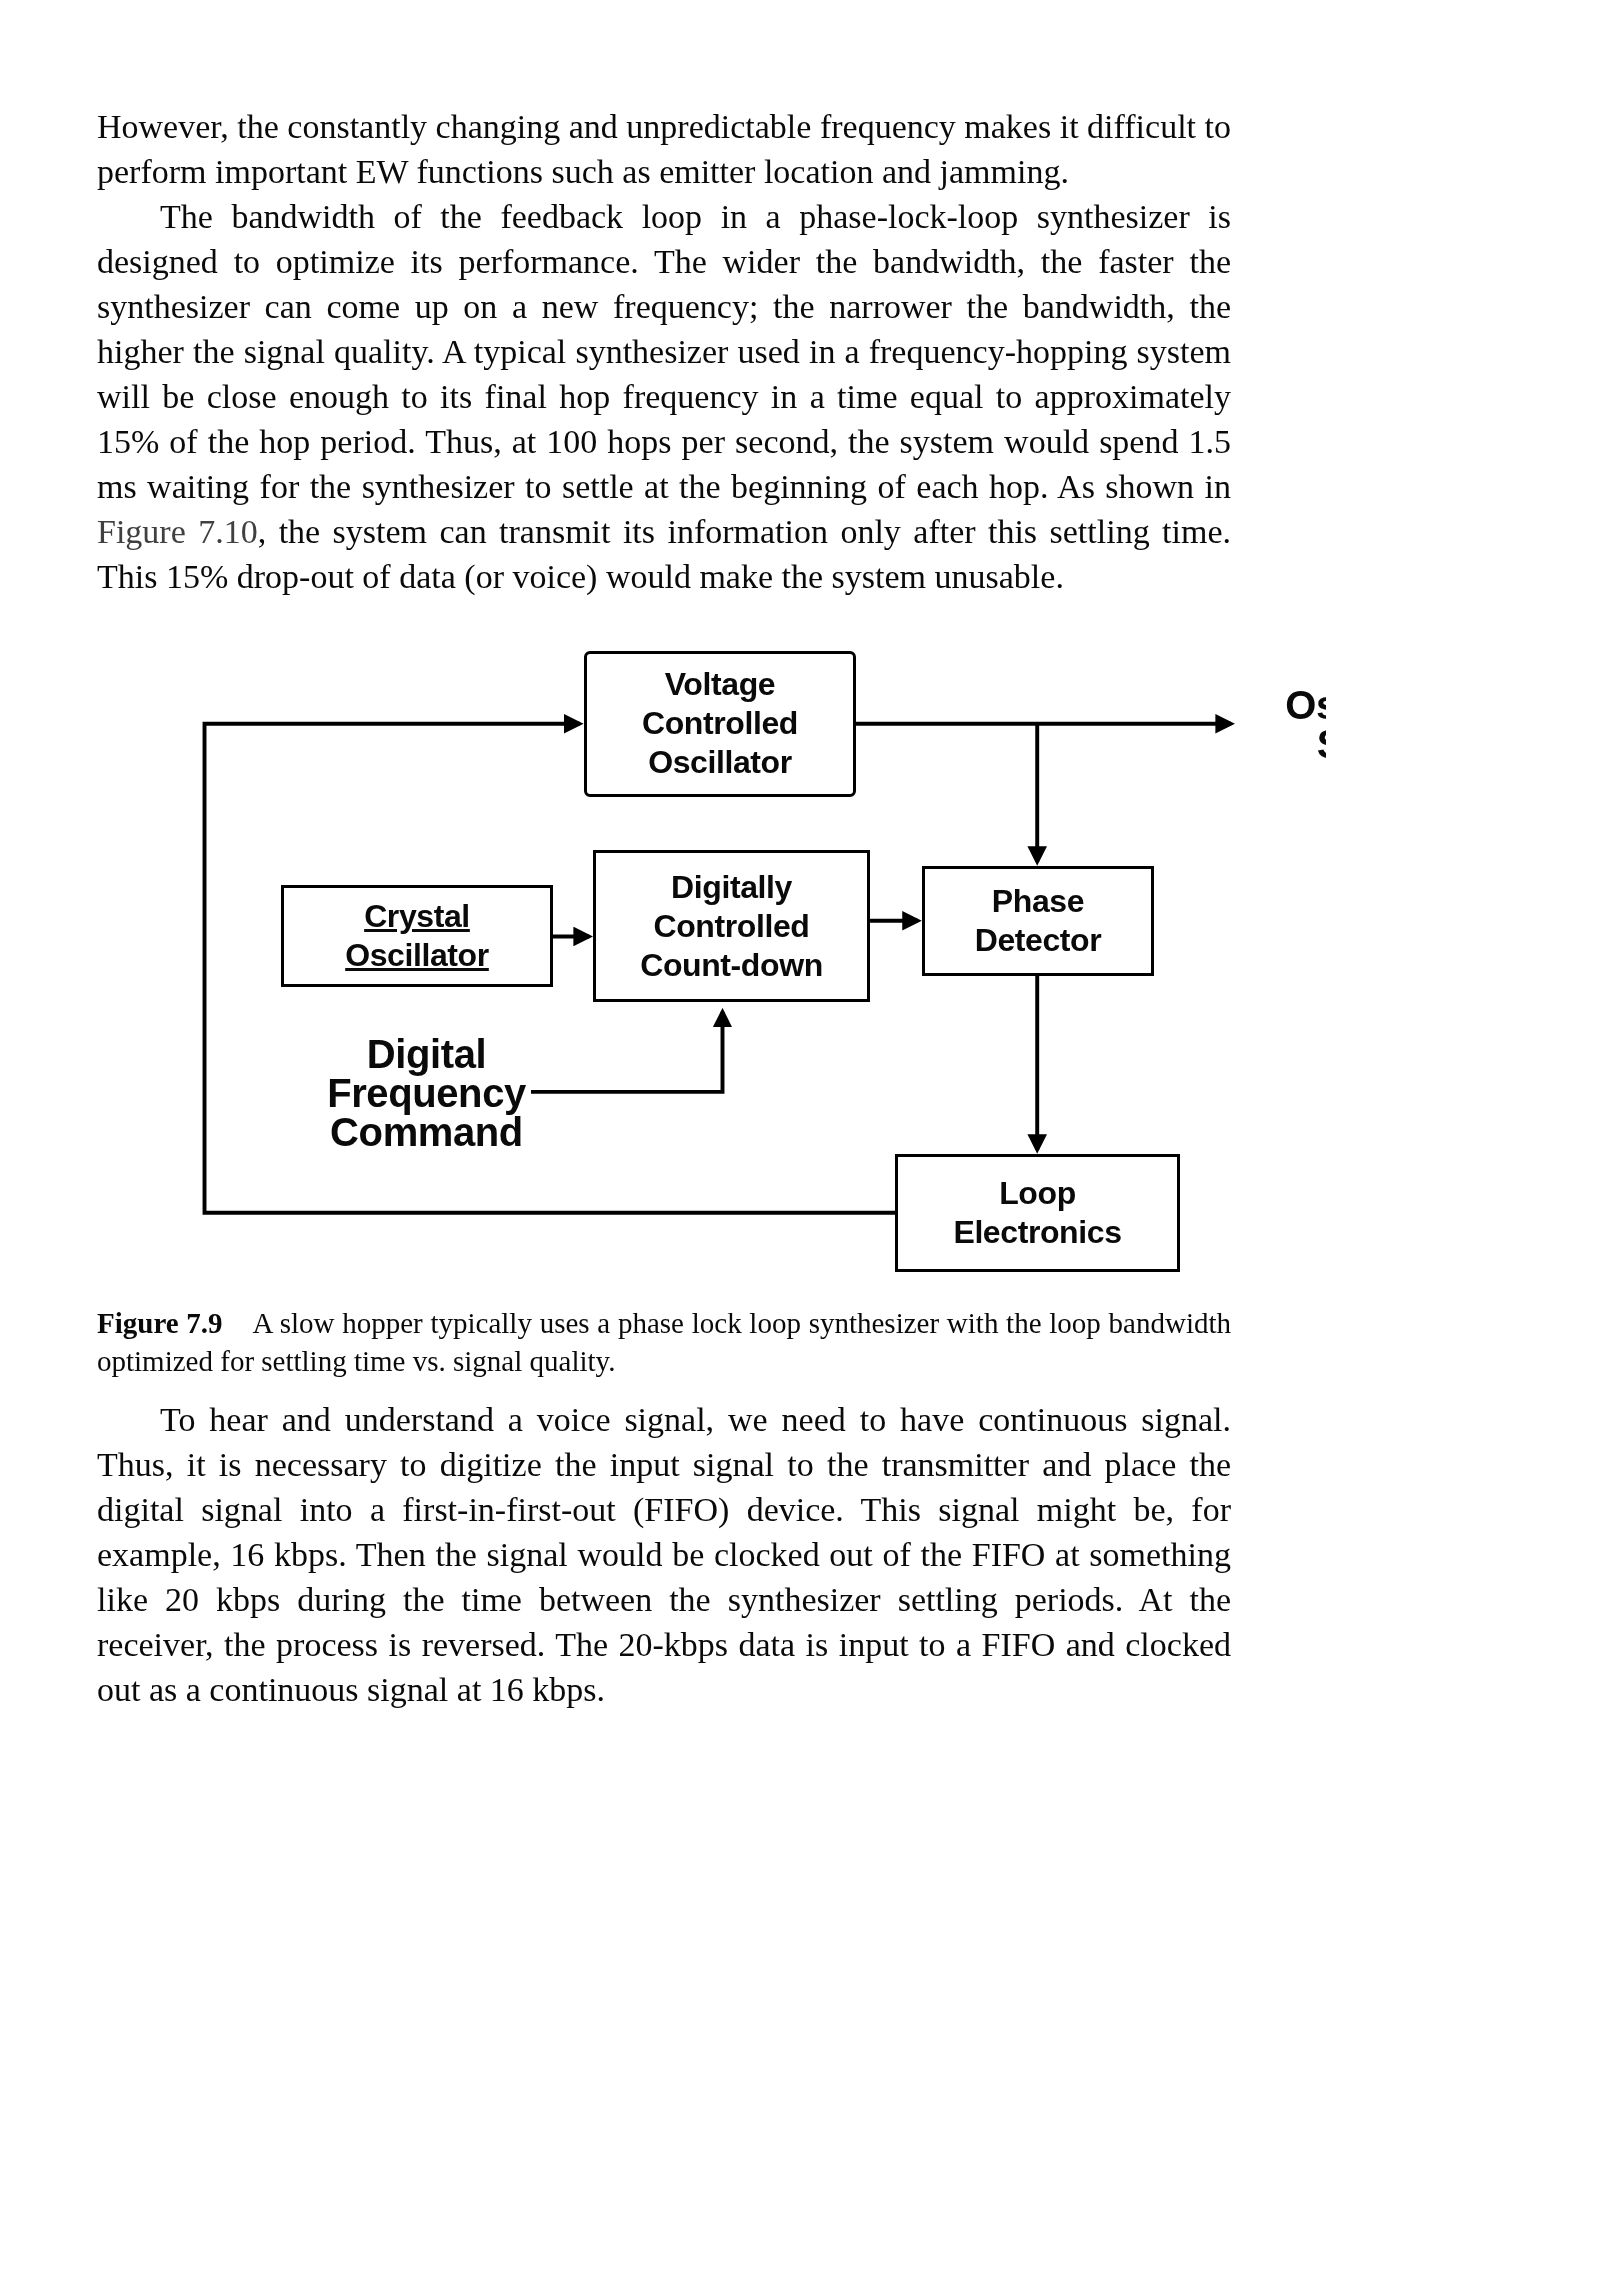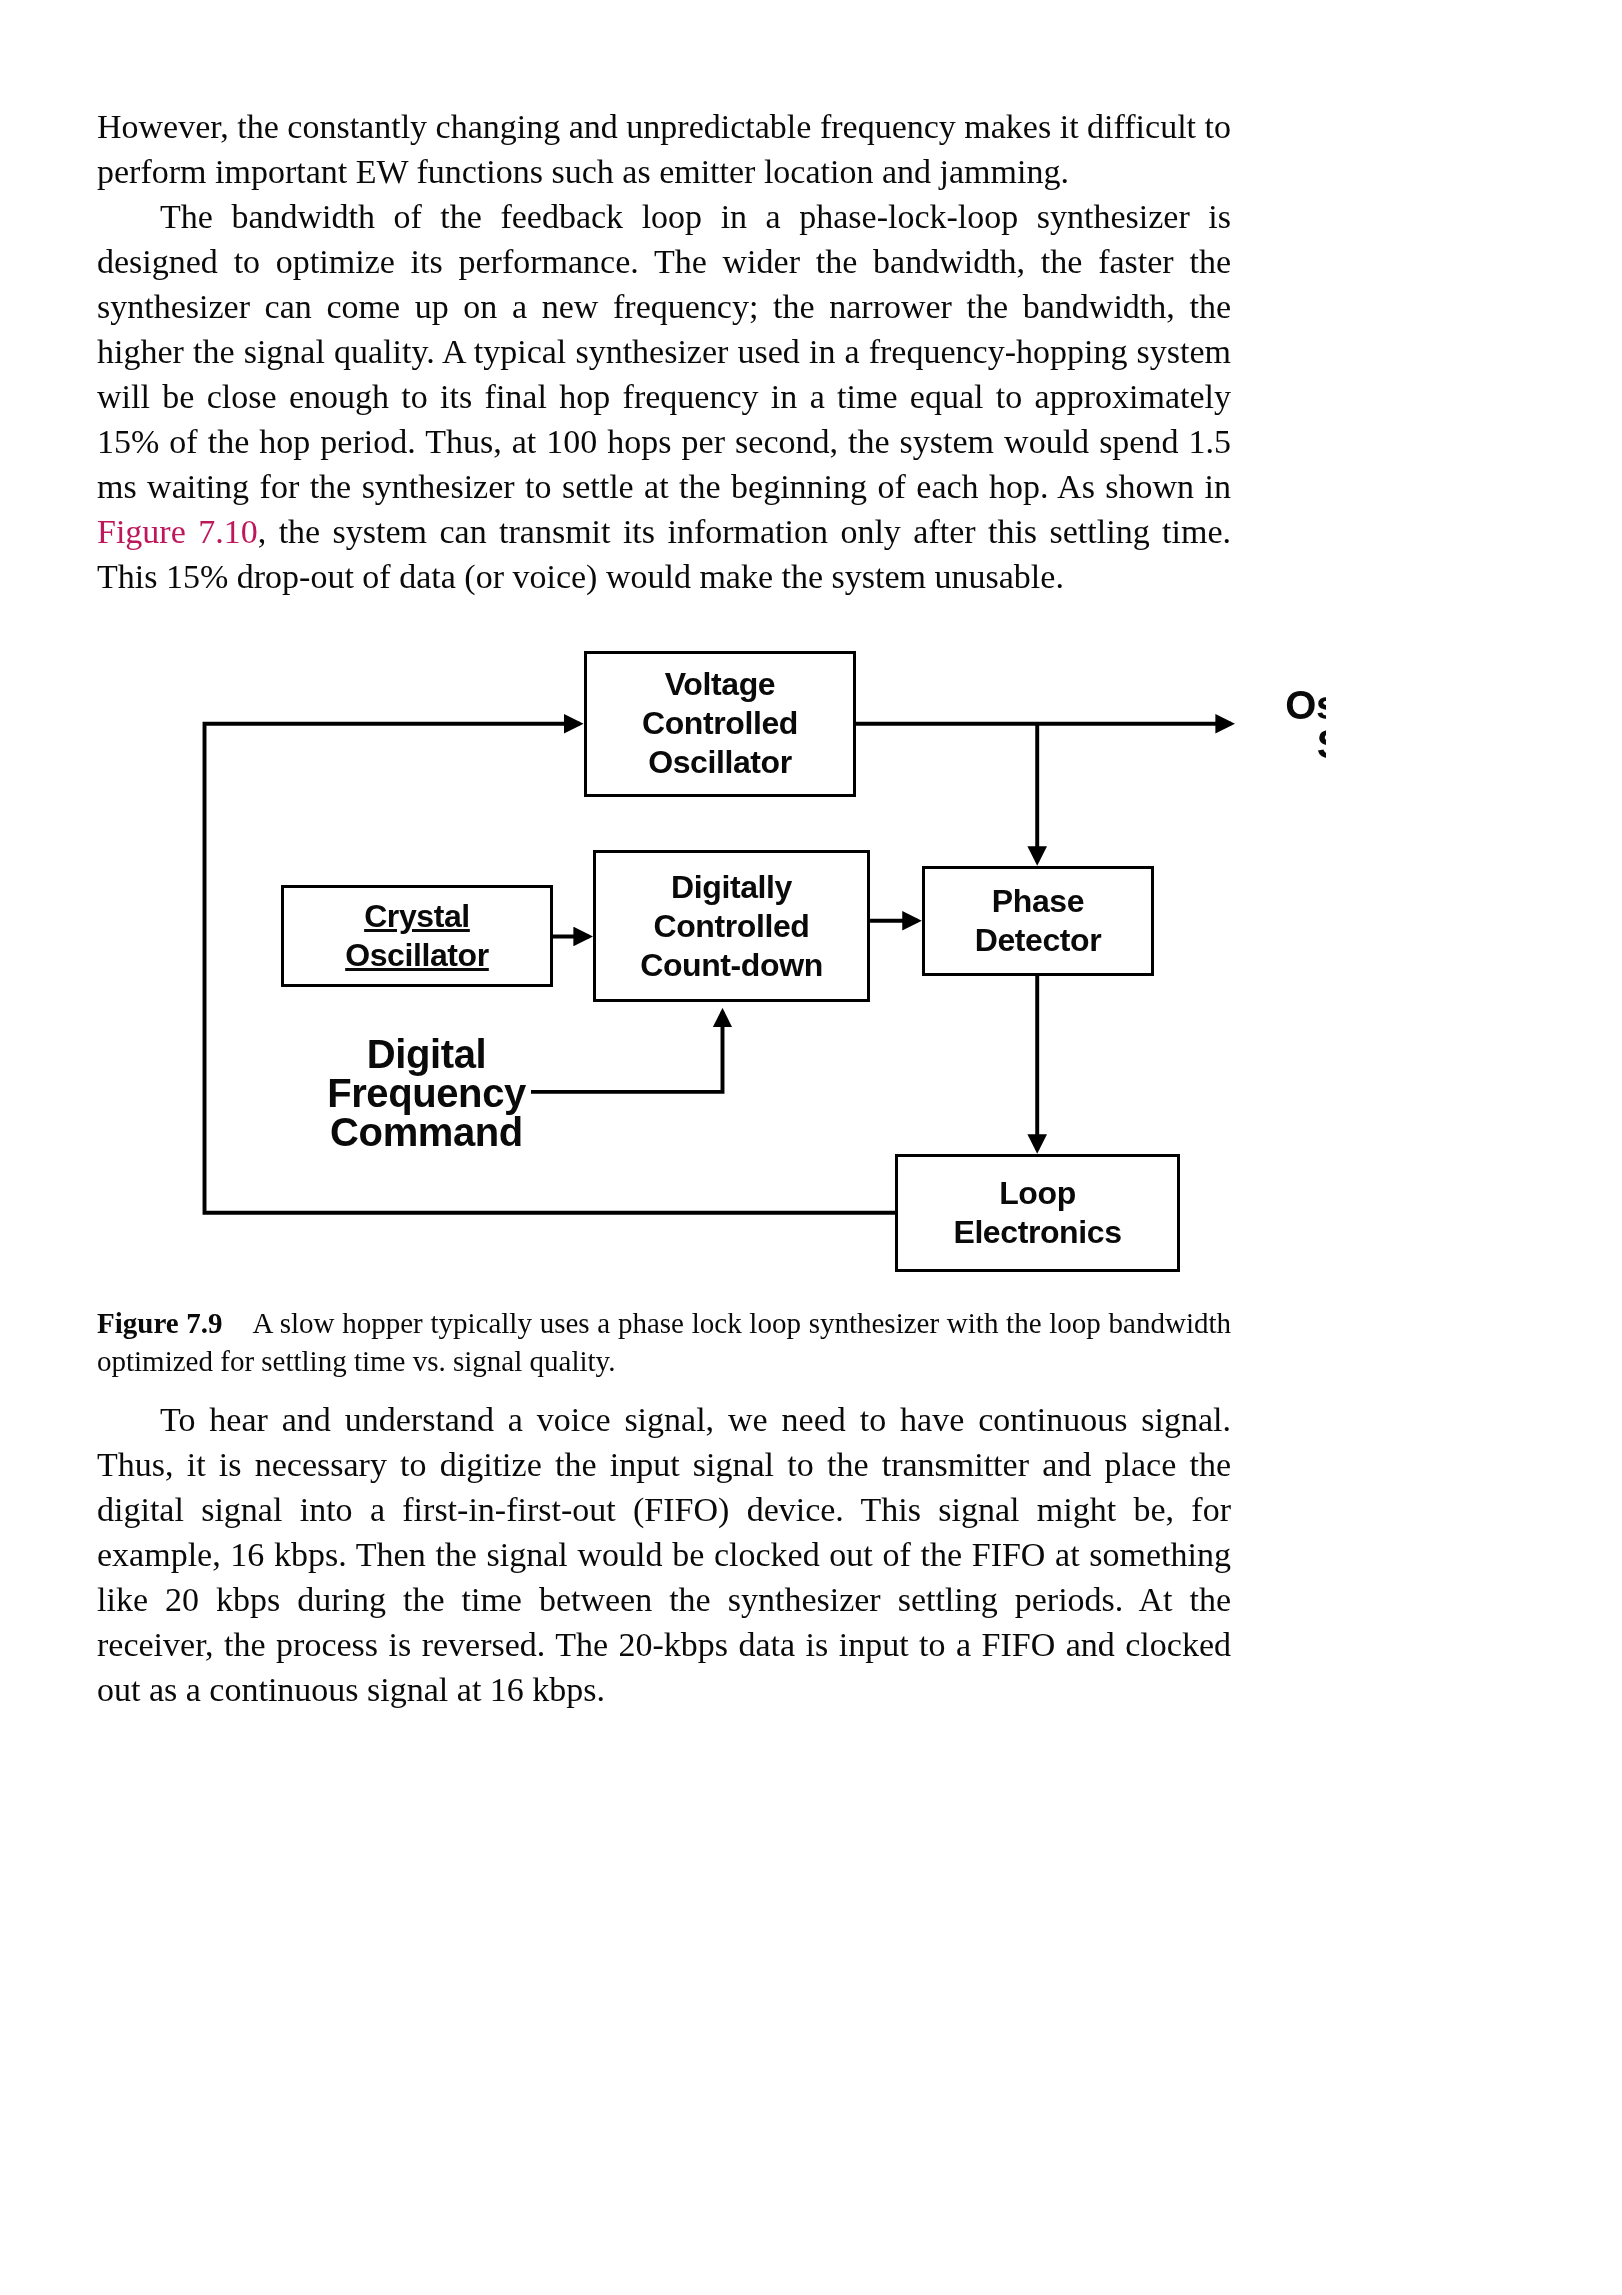--- a/index.html
+++ b/index.html
@@ -12,21 +12,21 @@
     background: #ffffff;
     overflow: hidden;
     padding: 104px 95px 0 97px;
   }
   .body-text p {
     font-size: 34px;
     line-height: 45px;
     text-align: justify;
   }
   .body-text p.indent { text-indent: 63px; }
-  .fig-link { color: #be185d; text-decoration: none; cursor: pointer; }
+  .fig-link { color: #404040; text-decoration: none; cursor: pointer; }
 
   
   .diagram {
     position: relative;
     width: 1437px;
     height: 644px;
     margin-top: 39px;
   }
   .dbox {
     position: absolute;
@@ -48,21 +48,21 @@
     position: absolute;
     text-align: center;
     font-family: "Liberation Sans", sans-serif;
     font-weight: 700;
     font-size: 40px;
     line-height: 39px;
     letter-spacing: -0.4px;
     white-space: pre-line;
     z-index: 2;
   }
-  .dbox-vco       { left: 487px;  top: 12.6px;  width: 272px; height: 146px; }
+  .dbox-vco       { left: 487px;  top: 12.6px;  width: 272px; height: 146px; border-radius: 6px; }
   .dbox-crystal   { left: 184px;  top: 247px; width: 272px; height: 102px; text-decoration: underline; }
   .dbox-countdown { left: 496px;  top: 212px; width: 277px; height: 152px; }
   .dbox-phase     { left: 825px; top: 228px; width: 232px; height: 110px; }
   .dbox-loop      { left: 798px; top: 516px; width: 285px; height: 118px; }
   .dlabel-localosc { left: 1149px; top: 9.4px;  width: 259px; }
   .dlabel-dfc      { left: 208px;  top: 397px; width: 243px; }
   .dwires { position: absolute; left: 0; top: 0; width: 1437px; height: 644px; z-index: 1; }
 
   
   .caption {

